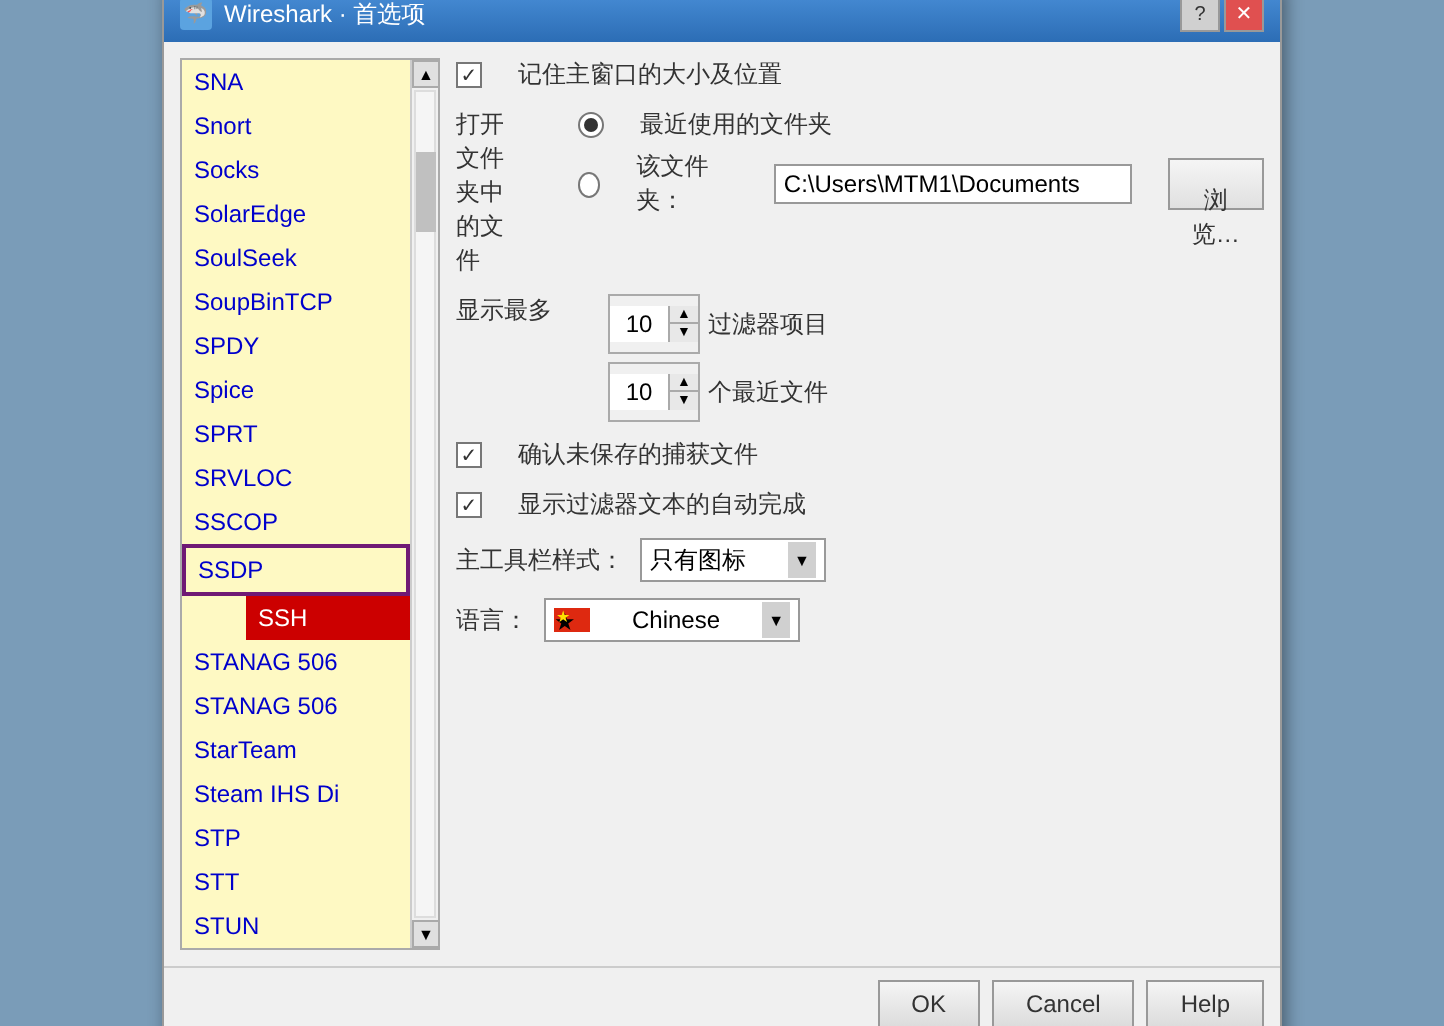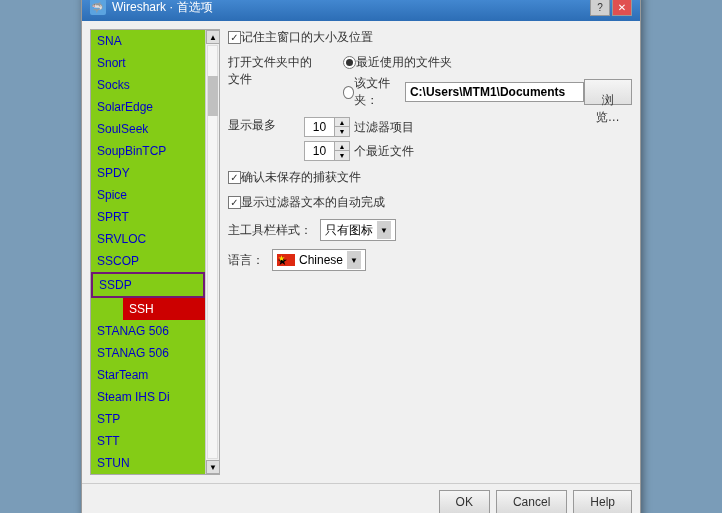--- a/index.html
+++ b/index.html
@@ -88,21 +88,21 @@
     }
     .sidebar-item.selected {
       background: #cc0000;
       color: white;
       margin-left: 32px;
     }
     .sidebar-with-scroll {
       display: flex;
       flex-direction: row;
       border: 1px solid #aaa;
-      background: #84cc16;
+      background: #fef9c3;
       width: 130px;
     }
     .sidebar-inner {
       flex: 1;
       overflow: hidden;
     }
     .vscroll-bar {
       width: 14px;
       display: flex;
       flex-direction: column;
@@ -142,21 +142,21 @@
       gap: 8px;
     }
     .section {
       display: flex;
       flex-direction: row;
       gap: 4px;
     }
     .checkbox-row {
       display: flex;
       align-items: center;
-      gap: 0;
+      gap: 18px;
     }
     .checkbox {
       width: 13px;
       height: 13px;
       border: 1px solid #777;
       background: white;
       display: flex;
       align-items: center;
       justify-content: center;
       cursor: pointer;
@@ -209,21 +209,21 @@
     }
     .spinner-row {
       display: flex;
       align-items: center;
       gap: 4px;
     }
     .spinner {
       display: flex;
       align-items: center;
       border: 1px solid #aaa;
-      height: 20px;
+      height: 30px;
     }
     .spinner-input {
       width: 30px;
       height: 18px;
       border: none;
       border-right: 1px solid #aaa;
       text-align: center;
       font-size: 12px;
       background: white;
     }
@@ -251,21 +251,21 @@
       gap: 8px;
     }
     .select-box {
       height: 22px;
       border: 1px solid #999;
       background: white;
       display: flex;
       align-items: center;
       padding: 0 4px;
       cursor: pointer;
-      gap: 4px;
+      gap: 21px;
     }
     .select-arrow {
       width: 14px;
       height: 18px;
       background: #d0d0d0;
       display: flex;
       align-items: center;
       justify-content: center;
       font-size: 8px;
     }
@@ -364,21 +364,21 @@
       <div class="section">
         <span class="label-text">打开文件夹中的文件</span>
         <div class="indent">
           <div class="checkbox-row">
             <div class="radio checked"></div>
             <span class="label-text">最近使用的文件夹</span>
           </div>
           <div class="checkbox-row" style="margin-top:4px;">
             <div class="radio"></div>
             <span class="label-text">该文件夹：</span>
-            <input type="text" class="text-input" style="width: 210px; font-weight: bold;" value="C:\Users\MTM1\Documents">
+            <input type="text" class="text-input" style="width: 210px;" value="C:\Users\MTM1\Documents">
             <button class="browse-btn">浏览…</button>
           </div>
         </div>
       </div>
 
       <div class="section">
         <span class="label-text">显示最多</span>
         <div class="indent">
           <div class="spinner-row">
             <div class="spinner">

